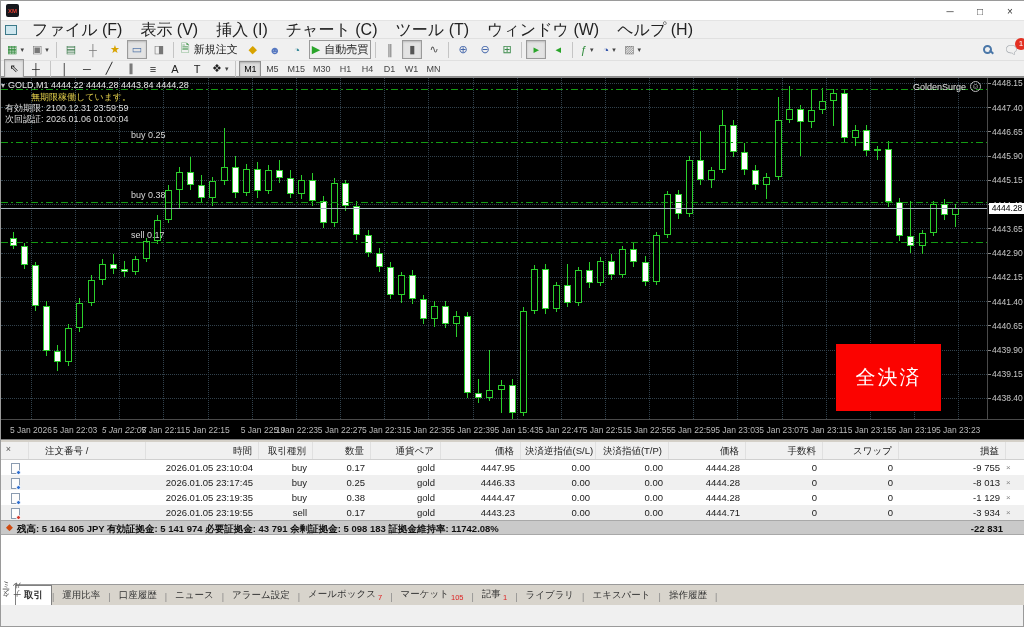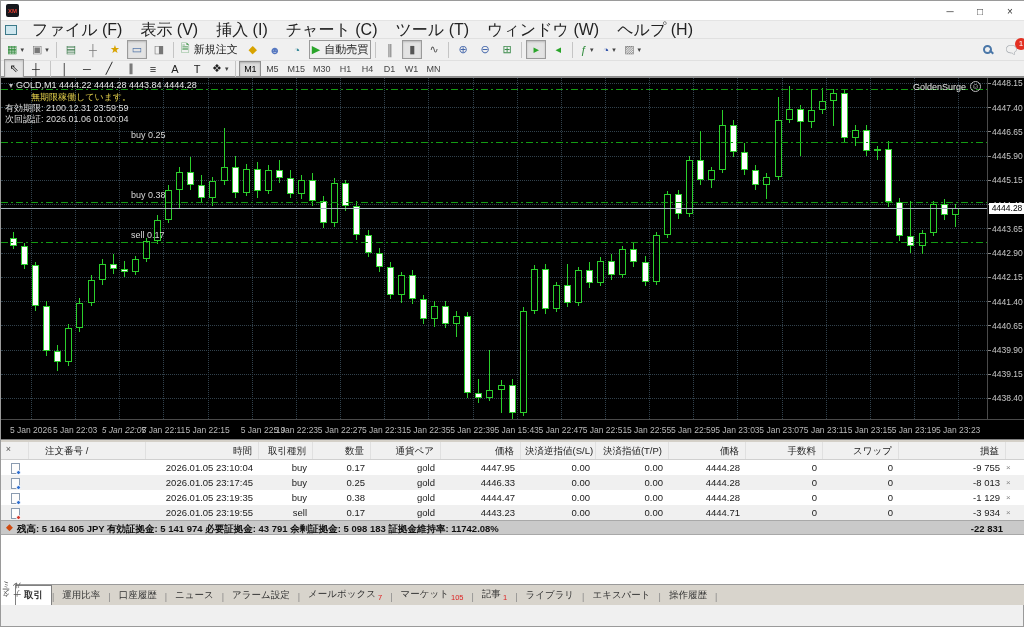--- a/index.html
+++ b/index.html
@@ -49,21 +49,21 @@
   .lvl { position:absolute; left:0; width:986px; height:1px;
          background-image:repeating-linear-gradient(90deg,#139b13 0 7px,transparent 7px 10px,#139b13 10px 12px,transparent 12px 15px); }
   .lvl-label { position:absolute; left:130px; color:#d9d9d9; font-size:9px; }
   .bidline { position:absolute; left:0; width:986px; height:1px; background:#a9b4bf; }
   .bid-tag { position:absolute; left:1px; width:36px; background:#ffffff; color:#000; font-size:8.5px; text-align:center; padding:0.5px 0; }
   .candle { position:absolute; }
   .wick { position:absolute; width:1px; background:#2bcf2b; left:3px; }
   .cbody { position:absolute; left:0; width:7px; border:1px solid #2bcf2b; }
   .cbody.bull { background:#000; }
   .cbody.bear { background:#ffffff; }
-  .sym-line { position:absolute; left:8px; top:2px; color:#e6e6e6; font-size:9px; white-space:nowrap; }
+  .sym-line { position:absolute; left:0; top:2px; color:#e6e6e6; font-size:9px; white-space:nowrap; }
   .sym-line .tri { color:#bfbfbf; font-size:8px; margin-right:3px; }
   .ovl { position:absolute; font-size:9px; white-space:nowrap; }
   .ovl.yellow { color:#e3cf4b; }
   .ovl.white { color:#dddddd; }
   .ea-label { position:absolute; right:6px; top:3px; color:#e8e8e8; font-size:9px; display:flex; align-items:center; }
   .ea-smiley { display:inline-block; margin-left:4px; width:11px; height:11px; border:1px solid #b9b9b9; border-radius:50%; color:#cfcfcf; font-size:8px; line-height:10px; text-align:center; }
   .close-all { position:absolute; left:835px; top:266px; width:105px; height:67px; background:#fb0300; color:#ffffff; font-size:20px; display:flex; align-items:center; justify-content:center; letter-spacing:2px; cursor:pointer; }
 
   
   .splitter { position:absolute; left:0; top:438px; width:1024px; height:3px; background:#d4d0c8; border-top:1px solid #808080; }
@@ -657,20 +657,21 @@
         <div class="lvl-label" style="top: 151.874px;">sell 0.17</div>
         <div class="bidline" style="top: 129.936px;"></div>
         <div class="sym-line"><span class="tri">▾</span><span>GOLD,M1  4444.22 4444.28 4443.84 4444.28</span></div>
         <div class="ovl yellow" style="left: 30px; top: 13px;">無期限稼働しています。</div>
         <div class="ovl white" style="left: 4px; top: 24px;">有効期限: 2100.12.31 23:59:59</div>
         <div class="ovl white" style="left: 4px; top: 35px;">次回認証: 2026.01.06 01:00:04</div>
         <div class="ea-label">
           <span>GoldenSurge</span>
           <span class="ea-smiley">☺</span>
         </div>
+        <div class="close-all">全決済</div>
       </div>
     <div class="axis-y" id="axisY">
         <div class="ytick" style="top: 0.348341px;">4448.15</div>
         <div class="ytick-dash" style="top: 4.84834px;"></div>
         <div class="ytick" style="top: 24.59px;">4447.40</div>
         <div class="ytick-dash" style="top: 29.09px;"></div>
         <div class="ytick" style="top: 48.8318px;">4446.65</div>
         <div class="ytick-dash" style="top: 53.3318px;"></div>
         <div class="ytick" style="top: 73.0735px;">4445.90</div>
         <div class="ytick-dash" style="top: 77.5735px;"></div>

